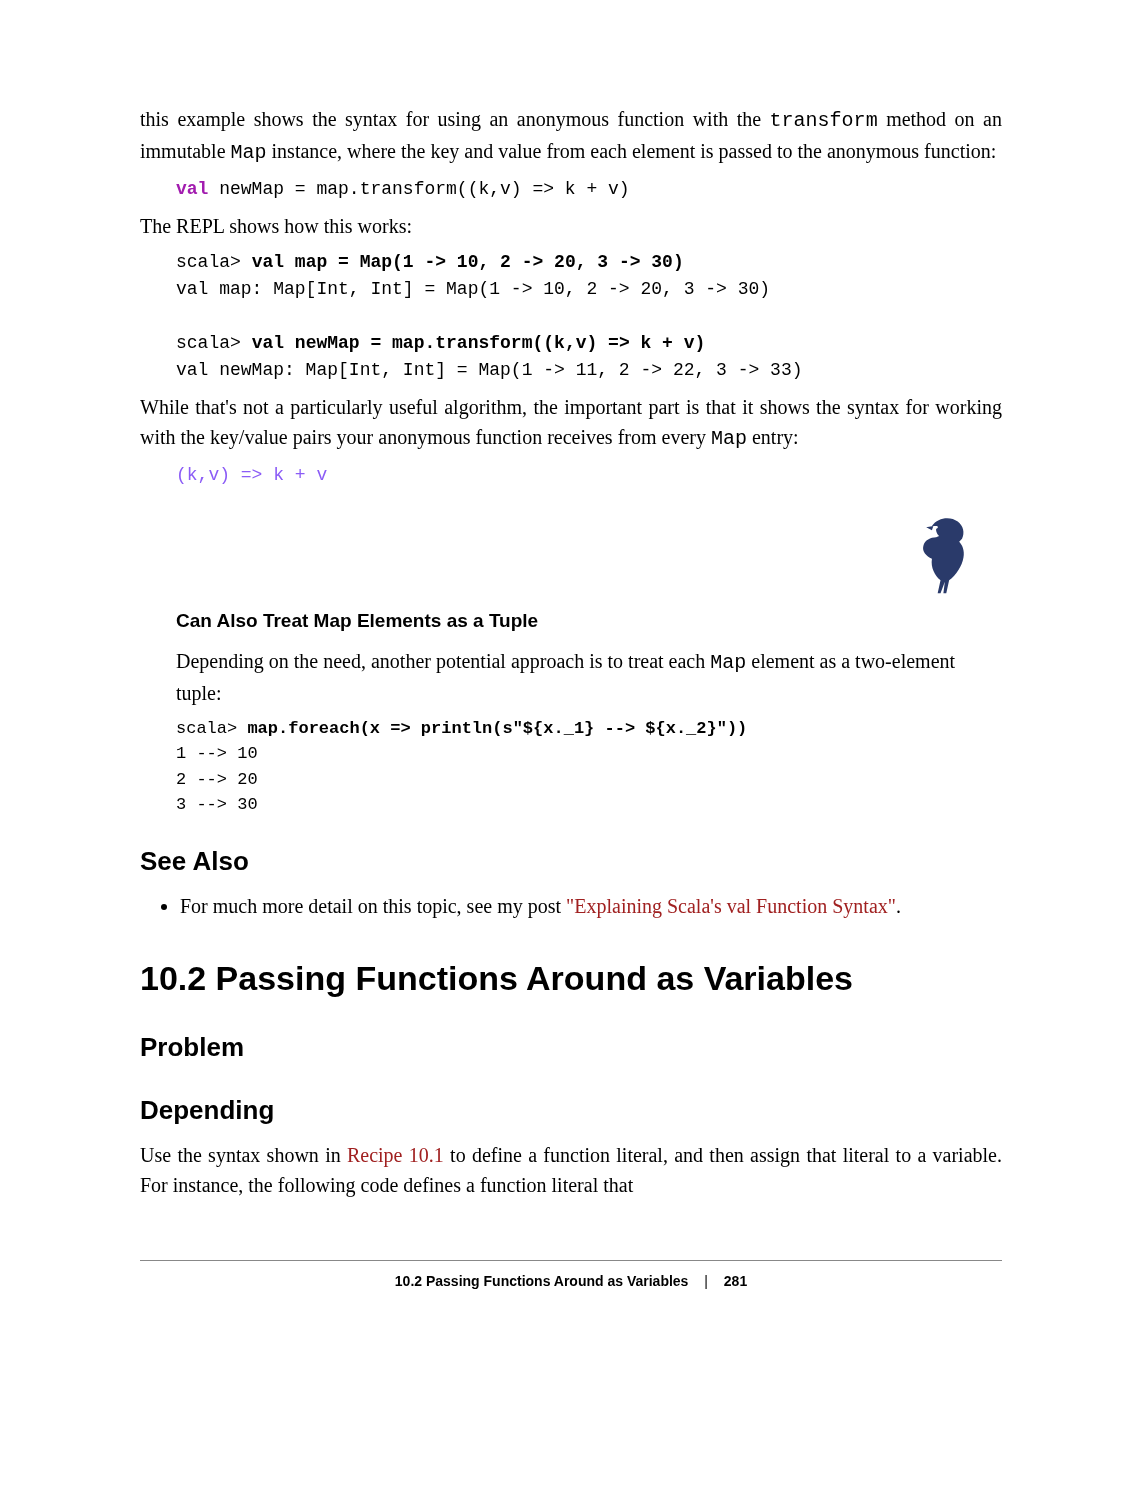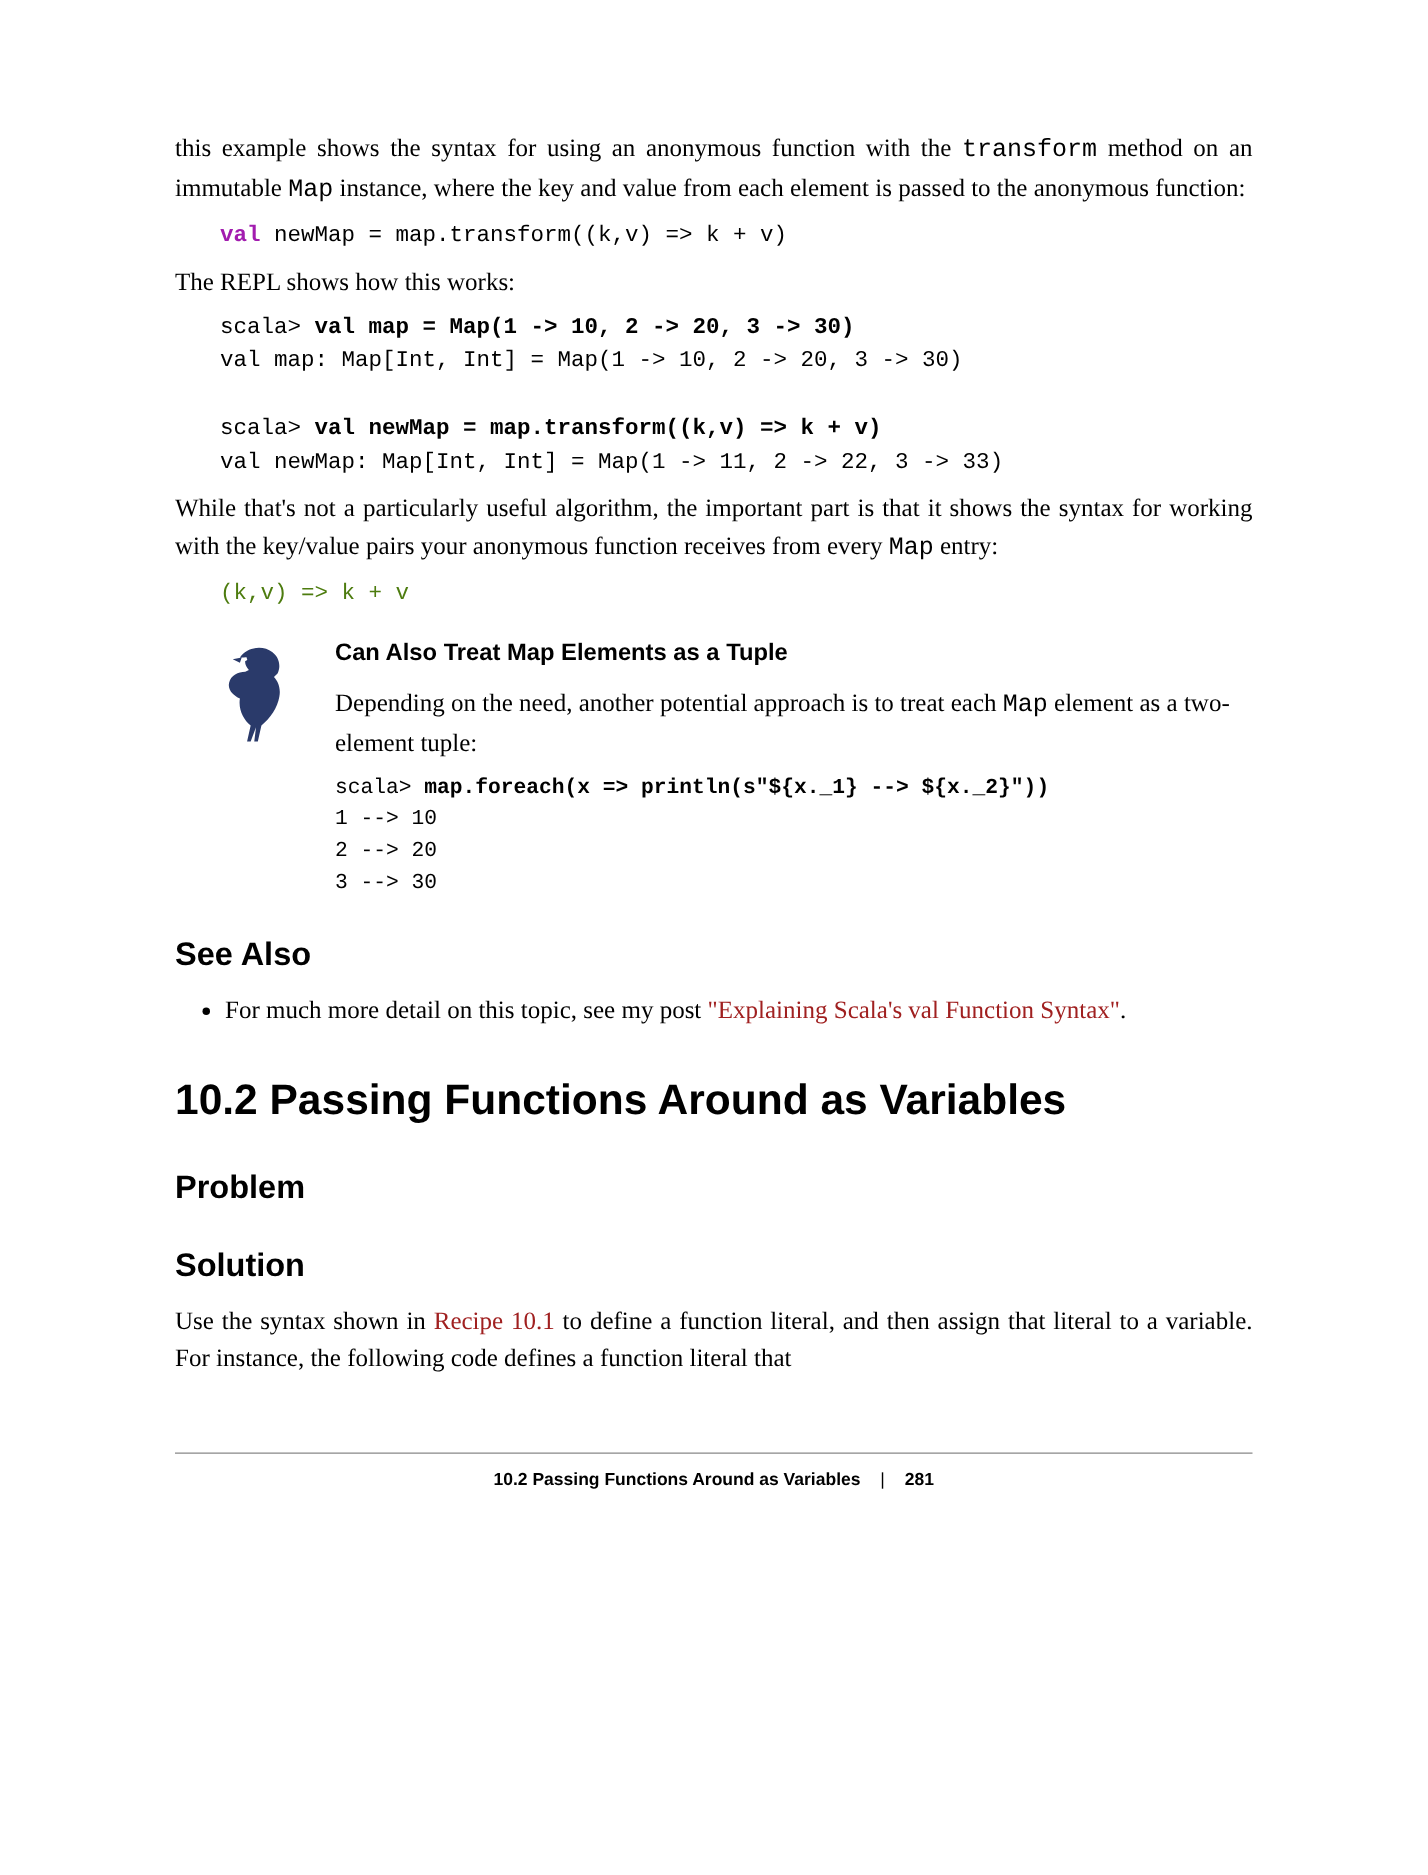--- a/index.html
+++ b/index.html
@@ -25,30 +25,31 @@
       font-size: 18px;
       white-space: pre;
       margin: 8px 0 8px 36px;
       line-height: 1.5;
     }
     .code-inline {
       font-family: 'Courier New', Consolas, monospace;
     }
     .kw-val { color: #a21caf; font-weight: bold; }
     .short {
-      color: #4d7c0f;
+      color: #8b5cf6;
       font-family: 'Courier New', Consolas, monospace;
       font-size: 18px;
       white-space: pre;
       margin: 8px 0 20px 36px;
     }
     .note-box {
       display: flex;
-      align-items: flex-start;
+      align-items: flex-end;
       margin: 20px 0 24px 36px;
+      flex-direction: column;
     }
     .note-icon {
       flex: 0 0 78px;
       margin-right: 14px;
       margin-top: 4px;
     }
     .note-body {
       flex: 1;
     }
     .note-title {
@@ -155,21 +156,21 @@
   <ul class="see-list">
     <li>
       <span>For much more detail on this topic, see my post </span><span class="link">"Explaining Scala's val Function Syntax"</span><span>.</span>
     </li>
   </ul>
 
   <h1 class="section-title">10.2 Passing Functions Around as Variables</h1>
 
   <h2 class="section-sub">Problem</h2>
 
-  <h2 class="section-sub">Solution</h2>
+  <h2 class="section-sub">Depending</h2>
   <p class="para">
     <span>Use the syntax shown in </span><span class="link">Recipe 10.1</span><span> to define a function literal, and then assign that literal to a variable. For instance, the following code defines a function literal that</span>
   </p>
 
   <hr class="footer-rule">
   <div class="footer">
     <span>10.2 Passing Functions Around as Variables</span>
     <span class="sep">|</span>
     <span>281</span>
   </div>

